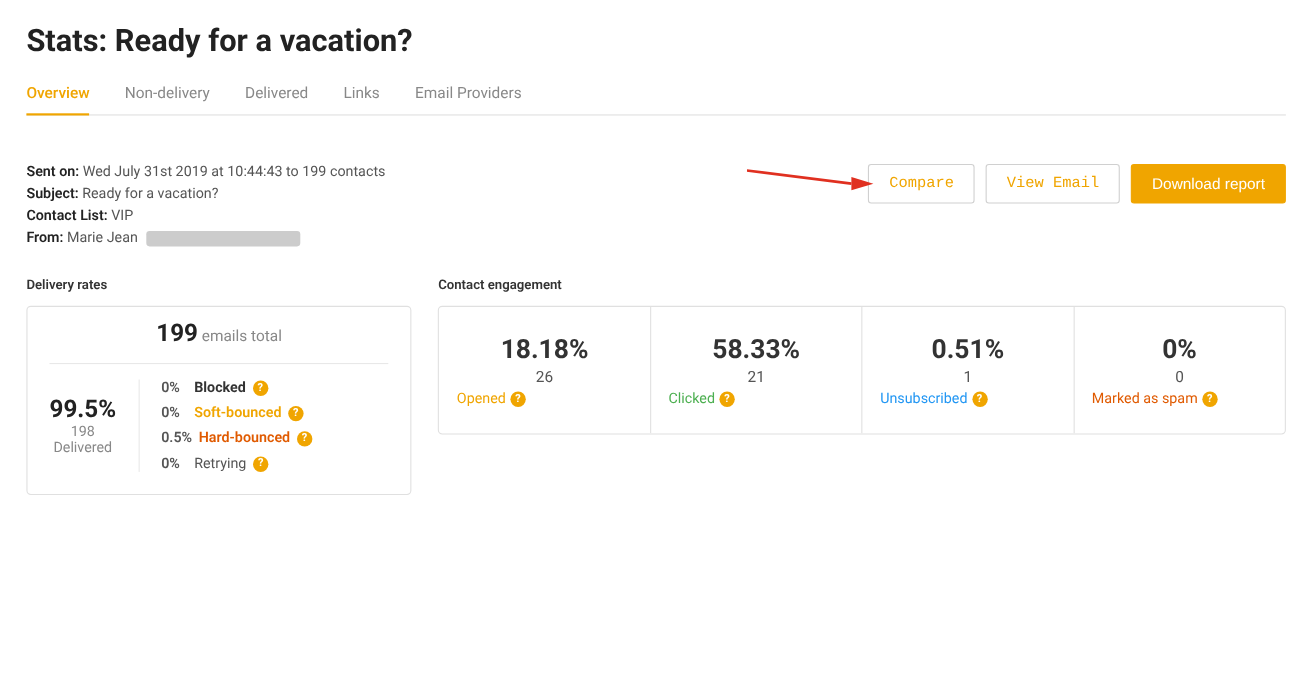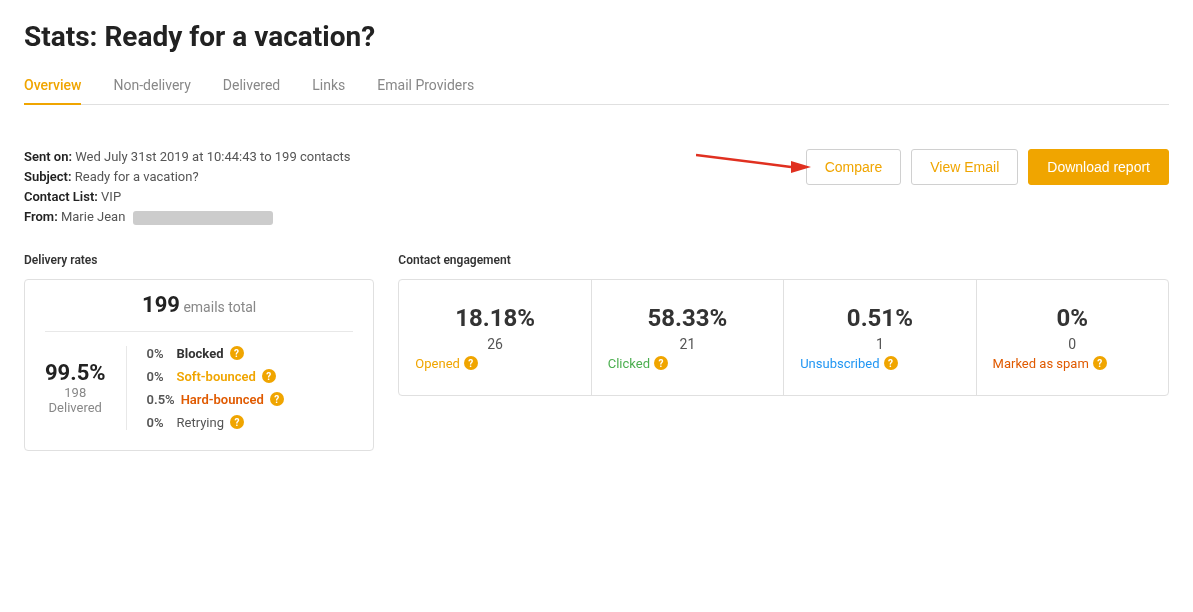--- a/index.html
+++ b/index.html
@@ -93,20 +93,21 @@
       padding: 9px 18px;
       border-radius: 3px;
       font-size: 14px;
       cursor: pointer;
       font-weight: 500;
     }
     .btn-outline {
       background: #fff;
       border: 1px solid #d0d0d0;
       color: #f0a500;
+      font-family: Liberation Mono, monospace;
     }
     .btn-primary {
       background: #f0a500;
       border: 1px solid #f0a500;
       color: #fff;
     }
     .sections-row {
       display: flex;
       gap: 24px;
     }

